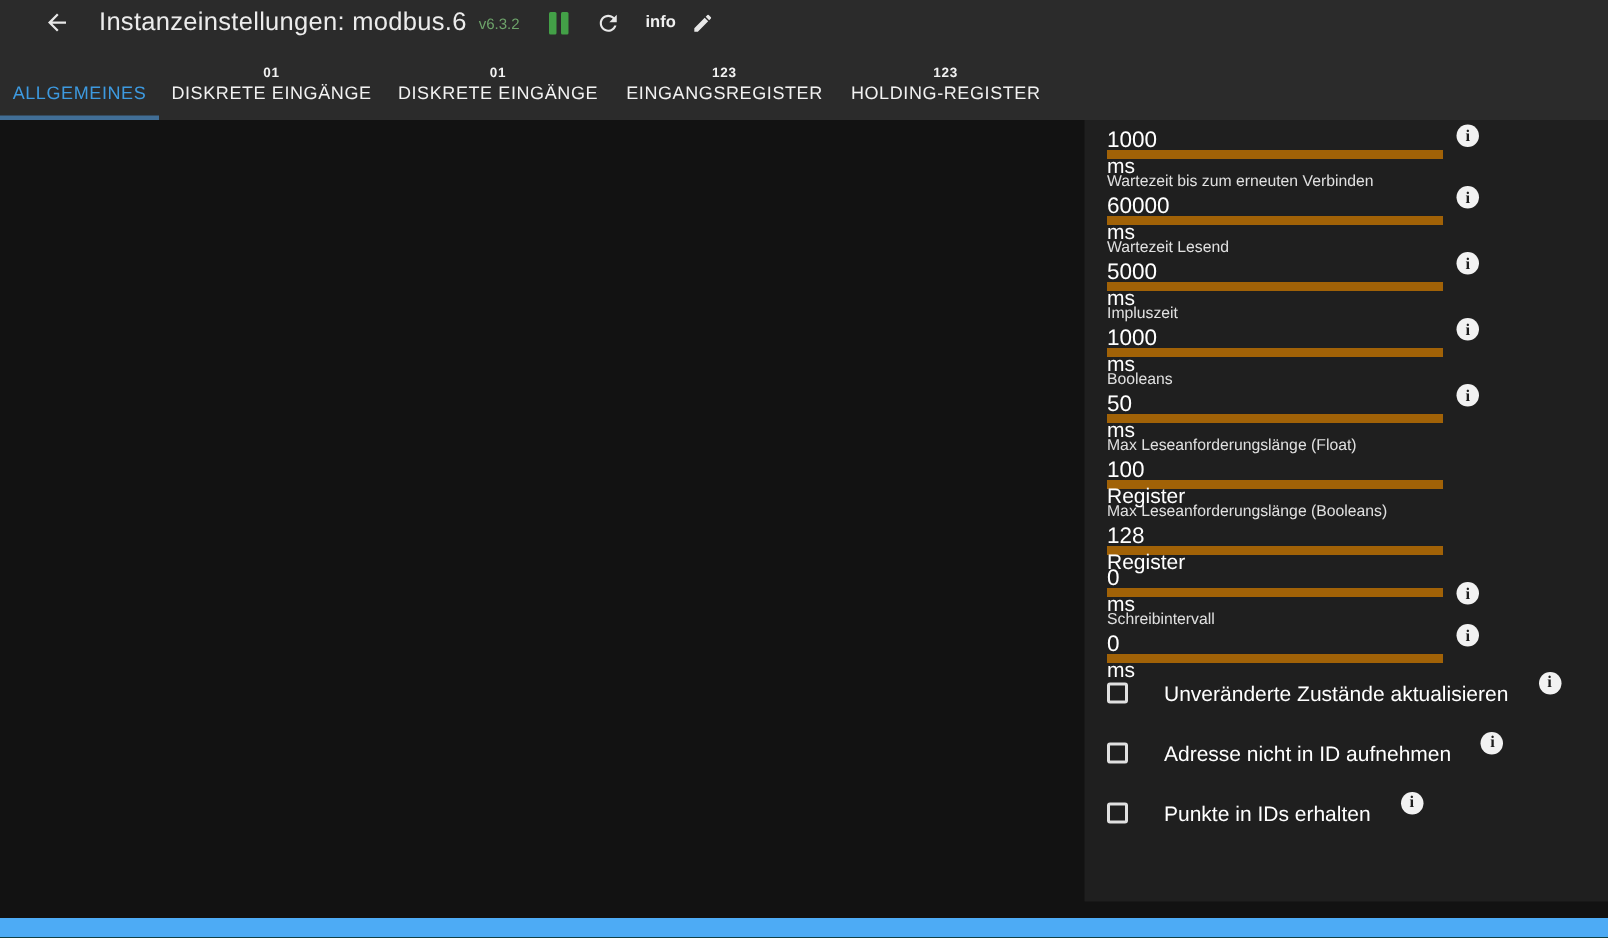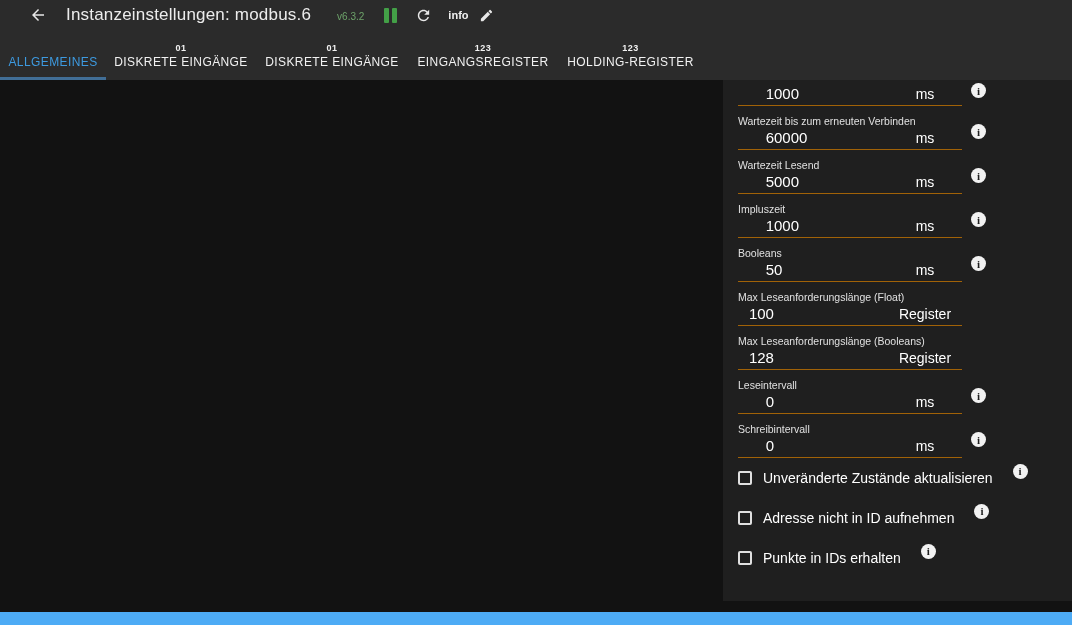--- a/index.html
+++ b/index.html
@@ -9,21 +9,21 @@
     background:#14b8a6; font-family:"Liberation Sans", sans-serif;padding-left:40px;
     -webkit-font-smoothing:antialiased;
   }
   
   .appbar {
     position:absolute; top:0; left:0; width:100%; height:30px;
     background:#2b2b2b; display:flex; align-items:center; padding-left:28px;
   }
   .back-btn { width:20px; height:20px; display:flex; align-items:center; justify-content:center; cursor:pointer; }
   .appbar-title { margin-left:18px; font-size:17px; color:#ececec; letter-spacing:0.2px; }
-  .appbar-version { margin-left:26px; font-size:10px; color:#6da36a; padding-top:3px; }
+  .appbar-version { margin-left:8px; font-size:10px; color:#6da36a; padding-top:3px; }
   .pause-btn { margin-left:20px; display:flex; gap:3px; cursor:pointer; }
   .pause-btn .bar { width:5px; height:15px; background:#43a047; border-radius:1px; }
   .refresh-btn { margin-left:18px; display:flex; align-items:center; cursor:pointer; }
   .info-chip { margin-left:16px; font-size:11px; font-weight:bold; color:#f0f0f0; cursor:pointer; }
   .edit-btn { margin-left:10px; display:flex; align-items:center; cursor:pointer; }
   
   .tabbar {
     position:absolute; top:30px; left:0; width:100%; height:50px;
     background:#2b2b2b; display:flex;
   }
@@ -44,22 +44,22 @@
   .content { position:absolute; top:80px; left:0; width:100%; height:532px; background:#121212; }
   .panel {
     position:absolute; top:0; left:723px; width:349px; height:521px;
     background:#1f1f1f; overflow:hidden;
   }
   .fields { padding-left:15px; }
   .field { position:relative; width:224px; padding-top:7px; }
   .field.first { padding-top:5px; }
   .field-label { font-size:10.5px; color:#e0e0e0; height:16px; line-height:16px; white-space:nowrap; }
   .field-row {
-    display:flex; justify-content:center; align-items:baseline;
-    height:21px; border-bottom:1px solid #a16207;
+    display:flex; justify-content:space-between; align-items:baseline;
+    height:21px; border-bottom:6px solid #a16207;flex-direction:column;
   }
   .field-input {
     background:transparent; border:none; outline:none; color:#fff;
     font-family:"Liberation Sans", sans-serif; font-size:15px; width:150px; padding:0;
   }
   .field-unit { font-size:14px; color:#fff; }
   .info-btn {
     position:absolute; left:233px; width:15px; height:15px; border-radius:50%;
     background:#f2f2f2; color:#1e1e1e; font-size:11px; font-weight:bold;
     display:flex; align-items:center; justify-content:center; cursor:pointer;
@@ -67,21 +67,21 @@
   }
   .field .info-btn { top:18px; }
   .field.first .info-btn { top:3px; }
   
   .checks { padding-left:15px; }
   .check-row { height:40px; display:flex; align-items:center; }
   .checkbox {
     width:14px; height:14px; border:2px solid #e0e0e0; border-radius:2px;
     background:transparent; cursor:pointer; flex:none;
   }
-  .check-label { margin-left:11px; font-size:14px; color:#fff; white-space:nowrap; }
+  .check-label { margin-left:24px; font-size:14px; color:#fff; white-space:nowrap; }
   .check-row .info-btn { position:static; margin-left:20px; transform:translateY(-7px); }
   
   .bottombar { position:absolute; left:0; top:612px; width:100%; height:13px; background:#4dabf5; }
   svg { display:block; }
 </style>
 </head>
 <body>
 
 <div class="screen">
 
@@ -208,21 +208,20 @@
 
         <div class="field">
           <div class="field-label">Max Leseanforderungslänge (Booleans)</div>
           <div class="field-row">
             <input class="field-input" value="128" style="">
             <span class="field-unit">Register</span>
           </div>
         </div>
 
         <div class="field">
-          <div class="field-label">Leseintervall</div>
           <div class="field-row">
             <input class="field-input" value="0" style="">
             <span class="field-unit">ms</span>
           </div>
           <div class="info-btn">
               <span>i</span>
             </div>
         </div>
 
         <div class="field">

